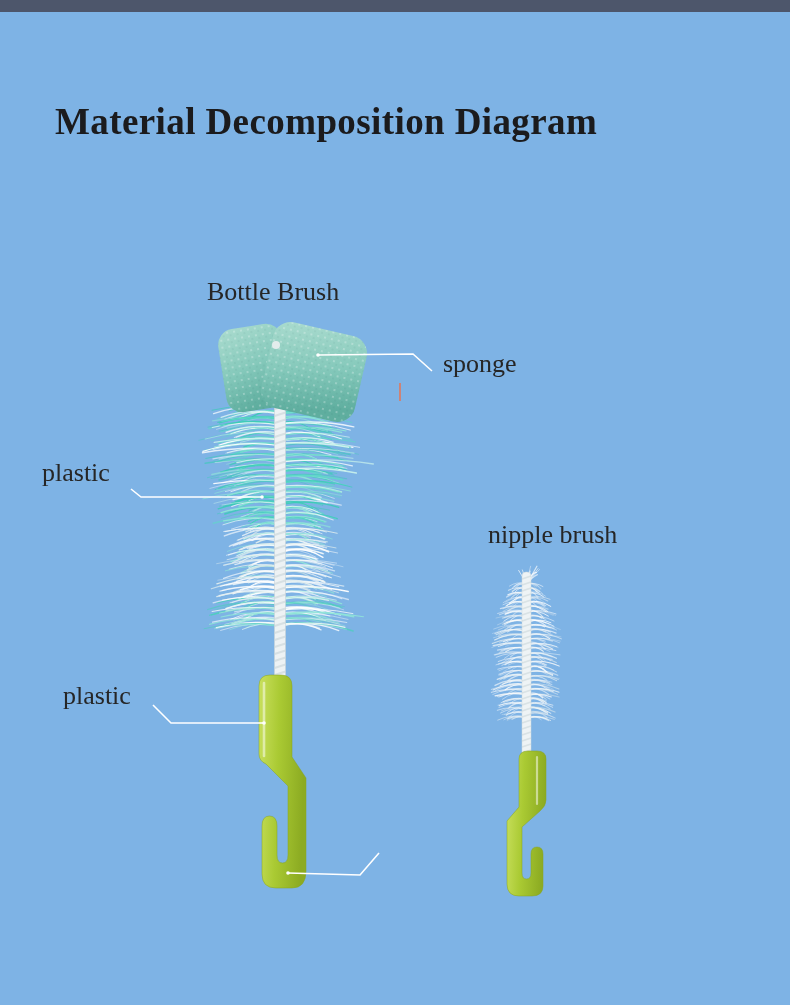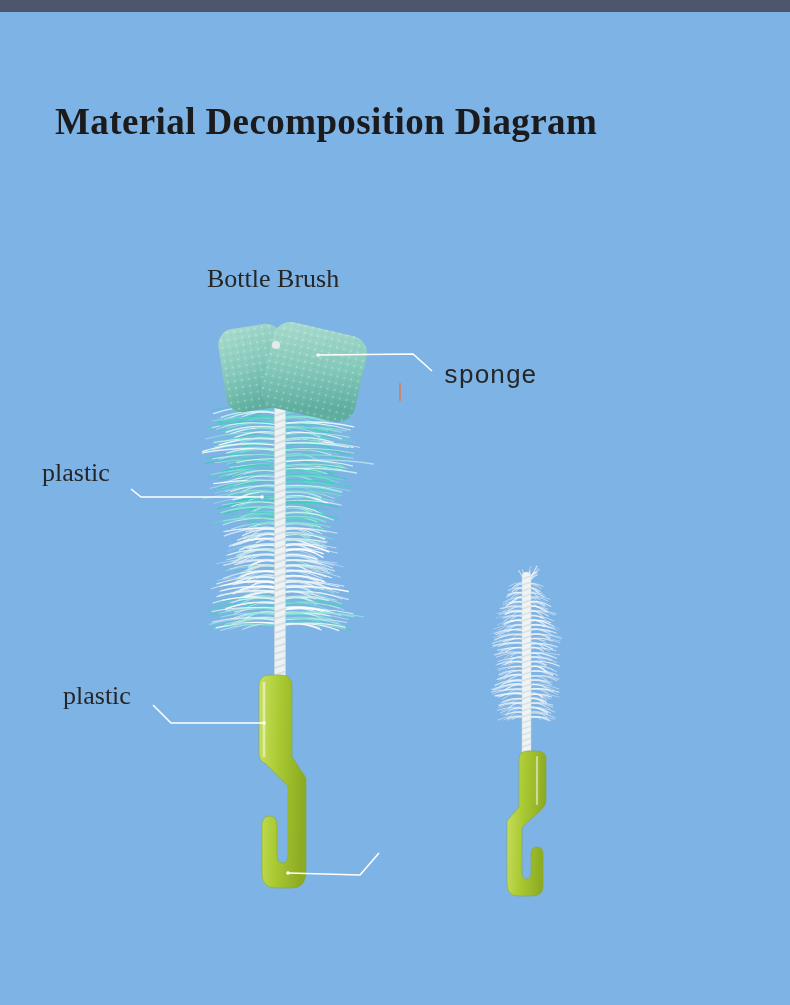--- a/index.html
+++ b/index.html
@@ -14,22 +14,22 @@
     font-family:"Liberation Serif", serif;
   }
   .page-title{
     position:absolute;left:55px;top:88px;margin:0;
     font-size:37px;font-weight:700;letter-spacing:.4px;color:#1b1b1d;
     font-family:"Liberation Serif", serif;
   }
   .label{
     position:absolute;font-size:26px;line-height:1.25;color:#262626;white-space:nowrap;
   }
-  .lbl-bottle-brush{left:207px;top:251px;}
-  .lbl-sponge{left:443px;top:348px;font-family:Liberation Mono, monospace;}
+  .lbl-bottle-brush{left:207px;top:264px;}
+  .lbl-sponge{left:443px;top:336px;}
   .lbl-plastic-upper{left:42px;top:445px;}
   .lbl-nipple-brush{left:488px;top:507px;}
   .lbl-plastic-lower{left:63px;top:668px;}
   .lbl-suspension-hook{left:321px;top:799px;}
   svg.diagram{position:absolute;left:0;top:0;}
 </style>
 </head>
 <body>
 
 <div class="stage">
@@ -1097,14 +1097,15 @@
     </g>
 
     <line x1="400" y1="371" x2="400" y2="389" stroke-width="1.6" stroke="#e0775c"></line>
   </svg>
 
   <h1 class="page-title">Material Decomposition Diagram</h1>
 
   <div class="label lbl-bottle-brush">Bottle Brush</div>
   <div class="label lbl-sponge">sponge</div>
   <div class="label lbl-plastic-upper">plastic</div>
+  <div class="label lbl-nipple-brush">nipple brush</div>
   <div class="label lbl-plastic-lower">plastic</div>
 </div>
 
 </body></html>

